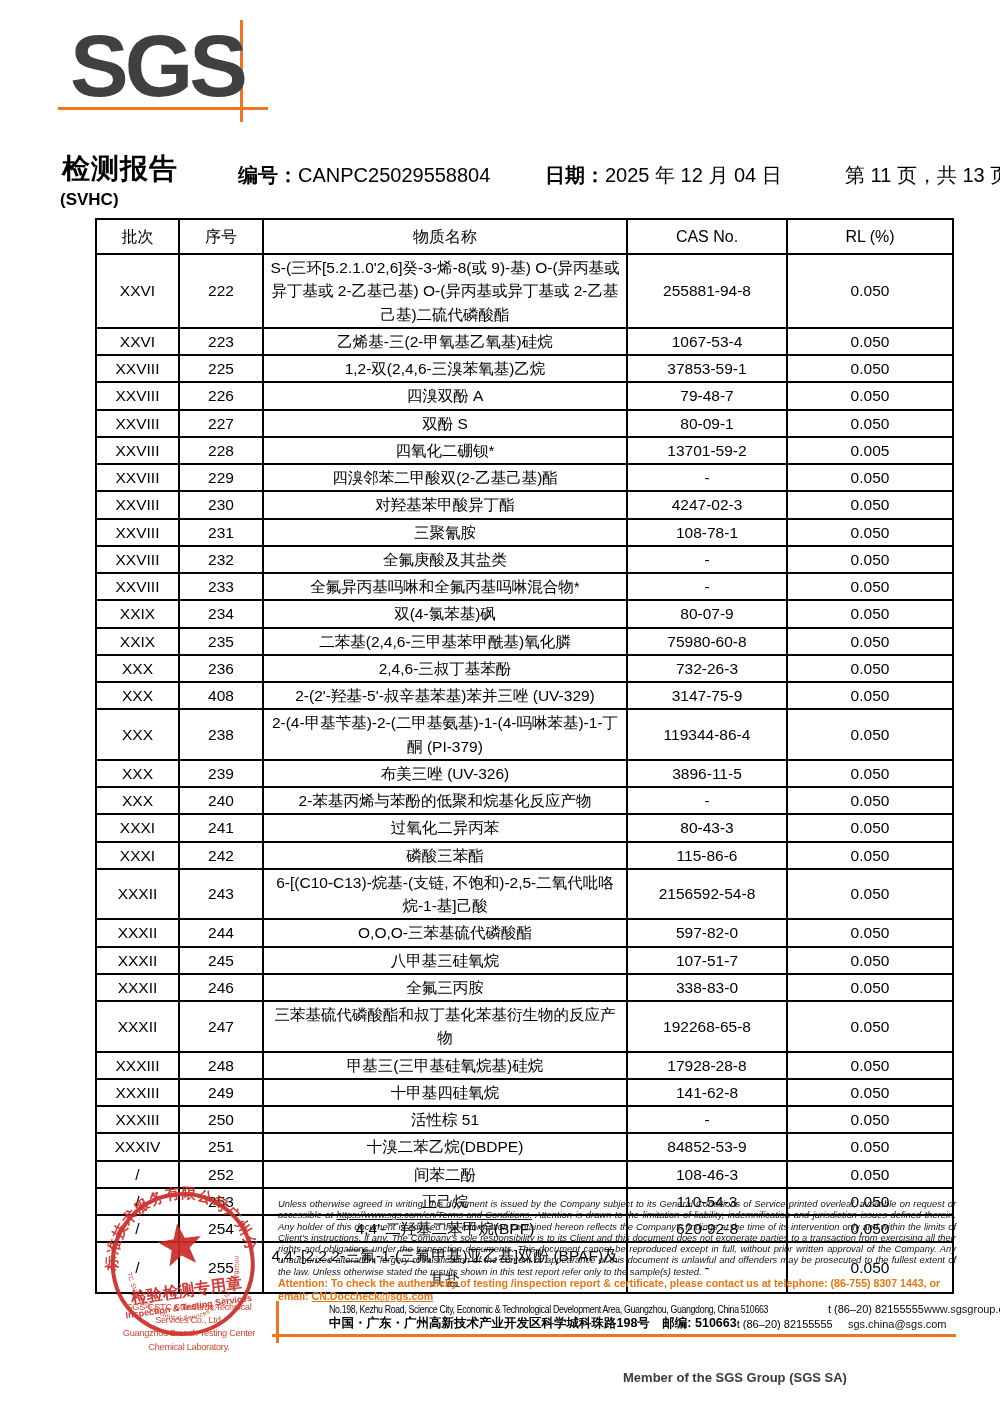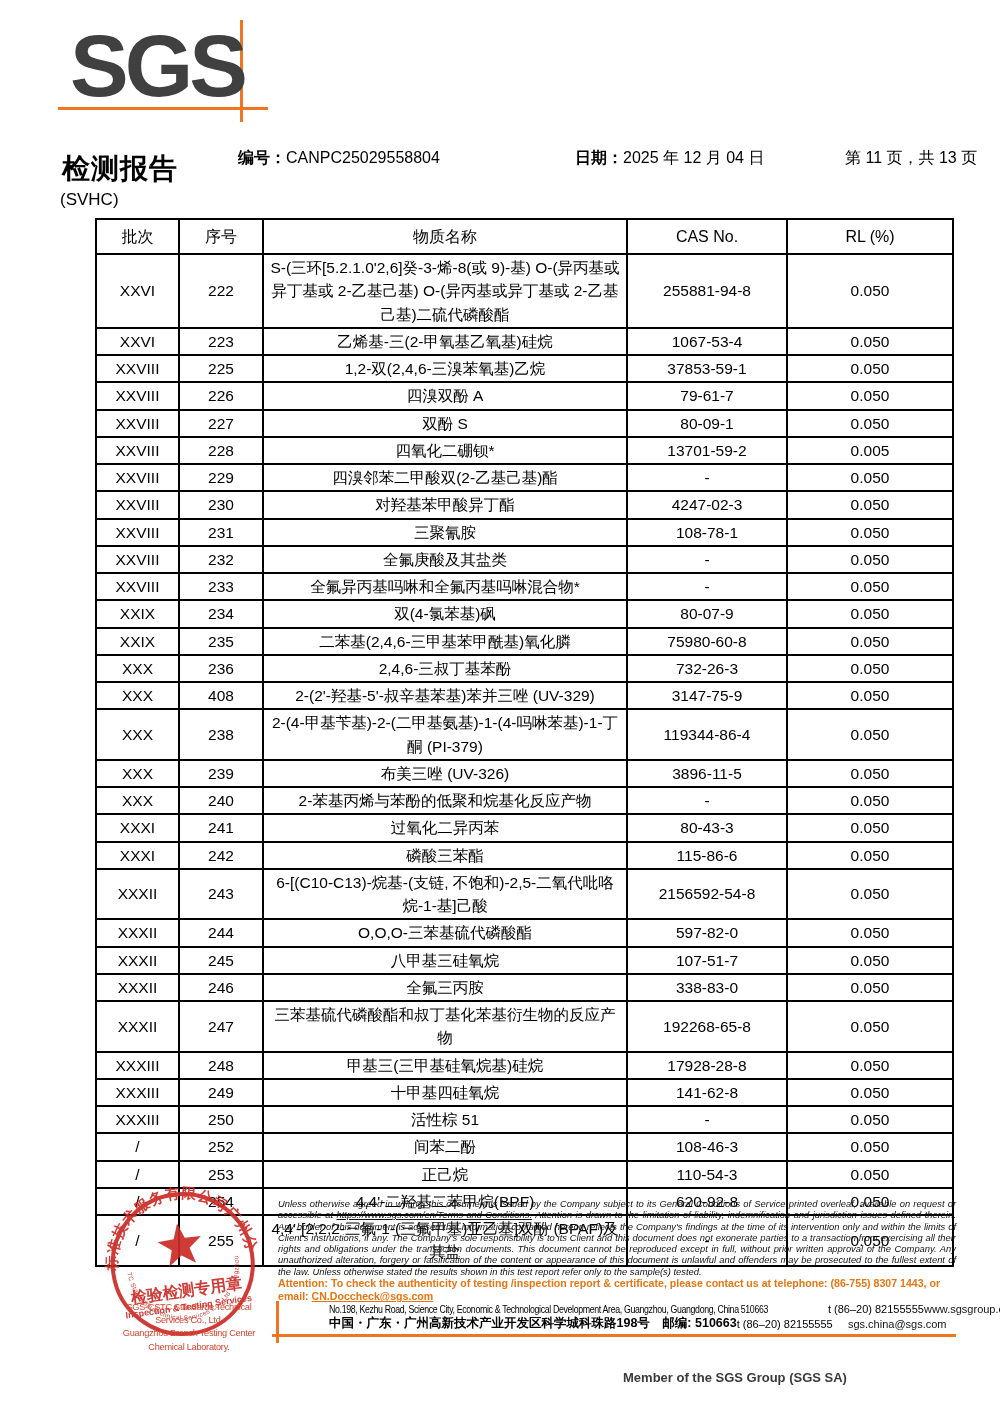--- a/index.html
+++ b/index.html
@@ -12,25 +12,25 @@
   
   .logo { position:absolute; left:0; top:0; width:300px; height:160px; }
   .logo-text{
     position:absolute; left:70px; top:22px;
     font-size:88px; font-weight:bold; color:#404040; letter-spacing:-4px; line-height:1;
   }
   .logo-hline{ position:absolute; left:58px; top:107px; width:210px; height:3px; background:#ee7623; }
   .logo-vline{ position:absolute; left:240px; top:20px; width:3px; height:102px; background:#ee7623; }
   
   .title{ position:absolute; left:62px; top:150px; font-size:28px; font-weight:bold; letter-spacing:1px; }
-  .subtitle{ position:absolute; left:60px; top:190px; font-size:17px; font-weight:normal; }
-  .meta{ position:absolute; top:148px; font-size:16px; white-space:nowrap; }
+  .subtitle{ position:absolute; left:60px; top:190px; font-size:17px; font-weight:bold; }
+  .meta{ position:absolute; top:162px; font-size:20px; white-space:nowrap; }
   .meta .lbl{ font-weight:bold; }
   .meta-no{ left:238px; }
-  .meta-date{ left:545px;margin-left:30px; }
+  .meta-date{ left:545px; }
   .meta-page{ left:845px; }
   
   table.report{
     position:absolute; left:95px; top:218px; width:857px;
     border-collapse:collapse; table-layout:fixed;
   }
   table.report th, table.report td{
     border:2px solid #000; text-align:center; vertical-align:middle;
     font-size:15.5px; line-height:1.5; padding:1px 4px; font-weight:normal;
     word-break:break-word;
@@ -130,21 +130,21 @@
           <td>XXVIII</td>
           <td>225</td>
           <td>1,2-双(2,4,6-三溴苯氧基)乙烷</td>
           <td>37853-59-1</td>
           <td>0.050</td>
         </tr>
         <tr>
           <td>XXVIII</td>
           <td>226</td>
           <td>四溴双酚 A</td>
-          <td>79-61-7</td>
+          <td>79-48-7</td>
           <td>0.050</td>
         </tr>
         <tr>
           <td>XXVIII</td>
           <td>227</td>
           <td>双酚 S</td>
           <td>80-09-1</td>
           <td>0.050</td>
         </tr>
         <tr>
@@ -299,20 +299,27 @@
           <td>249</td>
           <td>十甲基四硅氧烷</td>
           <td>141-62-8</td>
           <td>0.050</td>
         </tr>
         <tr>
           <td>XXXIII</td>
           <td>250</td>
           <td>活性棕 51</td>
           <td>-</td>
+          <td>0.050</td>
+        </tr>
+        <tr>
+          <td>XXXIV</td>
+          <td>251</td>
+          <td>十溴二苯乙烷(DBDPE)</td>
+          <td>84852-53-9</td>
           <td>0.050</td>
         </tr>
         <tr>
           <td>/</td>
           <td>252</td>
           <td>间苯二酚</td>
           <td>108-46-3</td>
           <td>0.050</td>
         </tr>
         <tr>

